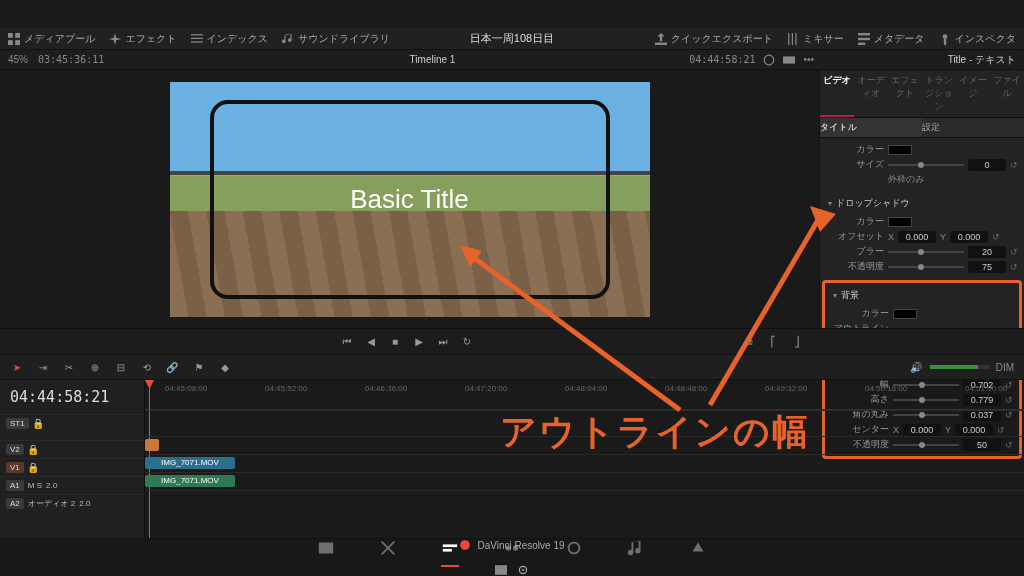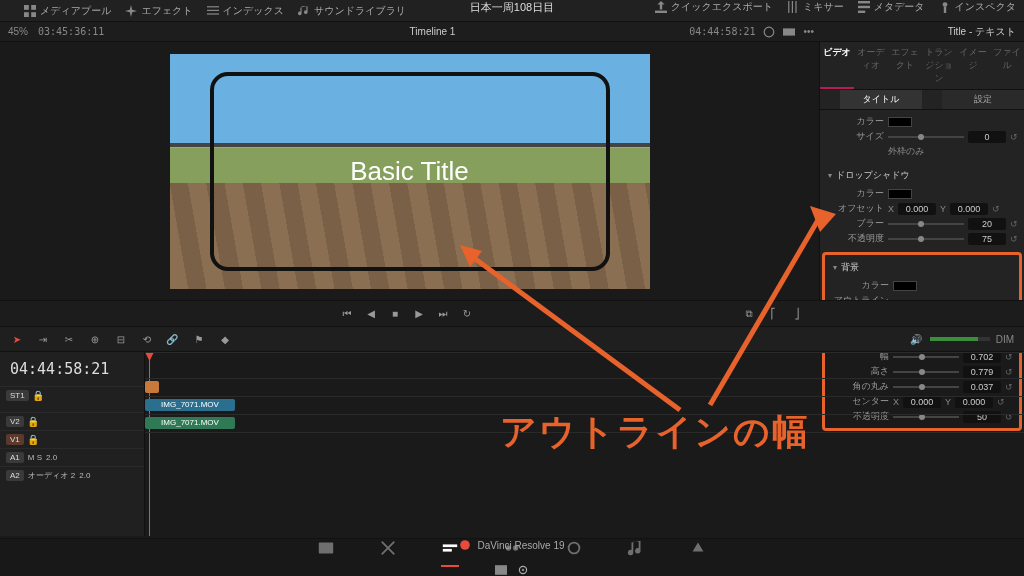--- a/index.html
+++ b/index.html
@@ -1,17 +1,17 @@
 <!DOCTYPE html>
 <html><head>
 <meta charset="utf-8">
 <style>
   * { margin:0; padding:0; box-sizing:border-box; font-family:"Hiragino Sans","Meiryo",sans-serif; }
   body { background:#1a1a1a; color:#bbb; font-size:10px; width:1024px; height:576px; overflow:hidden; position:relative; }
-  .topbar { height:22px; background:#212121; display:flex; padding:0 24px; border-bottom:1px solid #111; position:relative; }
+  .topbar { height:22px; background:#212121; display:flex; align-items:center; padding:0 8px; border-bottom:1px solid #111; position:relative;margin-top:28px; }
   .top-left,.top-right { display:flex; gap:14px; align-items:center; }
   .top-right { position:absolute; right:8px; }
   .top-title { position:absolute; left:50%; transform:translateX(-50%); color:#ddd; font-size:11px; }
   .top-item { display:flex; gap:4px; align-items:center; cursor:pointer; color:#aaa; }
   .ico { width:12px; height:12px; display:inline-block; }
   .ico svg { width:100%; height:100%; fill:#888; }
   .subbar { height:20px; background:#1d1d1d; display:flex; align-items:center; padding:0 8px; border-bottom:1px solid #111; position:relative; color:#888;}
   .subbar .right { position:absolute; right:210px; display:flex; gap:8px; align-items:center;}
   .subbar .rr { position:absolute; right:8px; }
   .main { display:flex; height:258px; }
@@ -20,21 +20,21 @@
   .deck-rail { position:absolute; top:38%; left:0; right:0; height:4px; background:#444; }
   .deck { position:absolute; bottom:0; left:0; right:0; height:45%; background:repeating-linear-gradient(80deg,#8a6f52 0 18px,#7a6046 18px 36px); }
   .sign { position:absolute; bottom:20px; left:50%; transform:translateX(-50%); background:#d8c9a8; color:#333; padding:4px 10px; font-size:12px; text-align:center; border:2px solid #6b5a3f; }
   .title-box { position:absolute; top:18px; left:40px; right:40px; bottom:18px; border:4px solid #111; border-radius:18px; display:flex; align-items:center; justify-content:center; }
   .title-text { color:#fff; font-size:26px; font-weight:500; text-align:center; }
   .inspector { width:205px; background:#232323; border-left:1px solid #111; display:flex; flex-direction:column; font-size:9px; }
   .insp-tabs { display:flex; border-bottom:1px solid #111; }
   .insp-tab { flex:1; text-align:center; padding:4px 0; color:#666; cursor:pointer; }
   .insp-tab.active { color:#fff; border-bottom:2px solid #be185d;font-weight:bold; }
   .insp-sub { display:flex; border-bottom:1px solid #111; }
-  .insp-sub div { flex:1; text-align:center; padding:3px 0; background:#2a2a2a; color:#aaa; cursor:pointer;margin-left:20px; }
+  .insp-sub div { flex:1; padding:3px 0; background:#2a2a2a; color:#aaa; cursor:pointer; }
   .prop-group { padding:4px 6px; }
   .prop-title { color:#ccc; padding:2px 0 4px 2px; display:flex; align-items:center; gap:4px; }
   .prop-title::before { content:"▾"; font-size:8px; color:#888;}
   .row { display:flex; align-items:center; gap:4px; padding:1px 0; }
   .row .lab { width:58px; text-align:right; color:#999; font-size:9px; }
   .swatch { width:24px; height:10px; background:#000; border:1px solid #444; }
   .numbox { width:38px; height:12px; background:#111; color:#ccc; text-align:center; font-size:9px; line-height:12px; border-radius:2px; }
   .slider { flex:1; height:2px; background:#444; position:relative; }
   .slider::after { content:""; position:absolute; width:6px; height:6px; background:#888; border-radius:50%; top:-2px; left:40%; }
   .reset { width:8px; color:#666; cursor:pointer; }
@@ -332,20 +332,31 @@
         <span style="font-size:8px">M S</span>
         <span style="font-size:8px">2.0</span>
       </div>
     <div class="track-head">
         <span class="track-tag">A2</span>
         <span style="font-size:8px">オーディオ 2</span>
         <span style="font-size:8px">2.0</span>
       </div>
   </div>
   <div class="tl-right">
+    <div class="ruler">
+      <span style="left:20px">04:45:08:00</span>
+      <span style="left:120px">04:45:52:00</span>
+      <span style="left:220px">04:46:36:00</span>
+      <span style="left:320px">04:47:20:00</span>
+      <span style="left:420px">04:48:04:00</span>
+      <span style="left:520px">04:48:48:00</span>
+      <span style="left:620px">04:49:32:00</span>
+      <span style="left:720px">04:50:16:00</span>
+      <span style="left:820px">04:51:00:00</span>
+    </div>
     <div class="playhead"></div>
     <div class="track-lane"></div>
     <div style="height:8px"></div>
     <div class="track-lane">
         <div class="clip title"></div>
       </div>
     <div class="track-lane">
         <div class="clip vid">IMG_7071.MOV</div>
       </div>
     <div class="track-lane">

